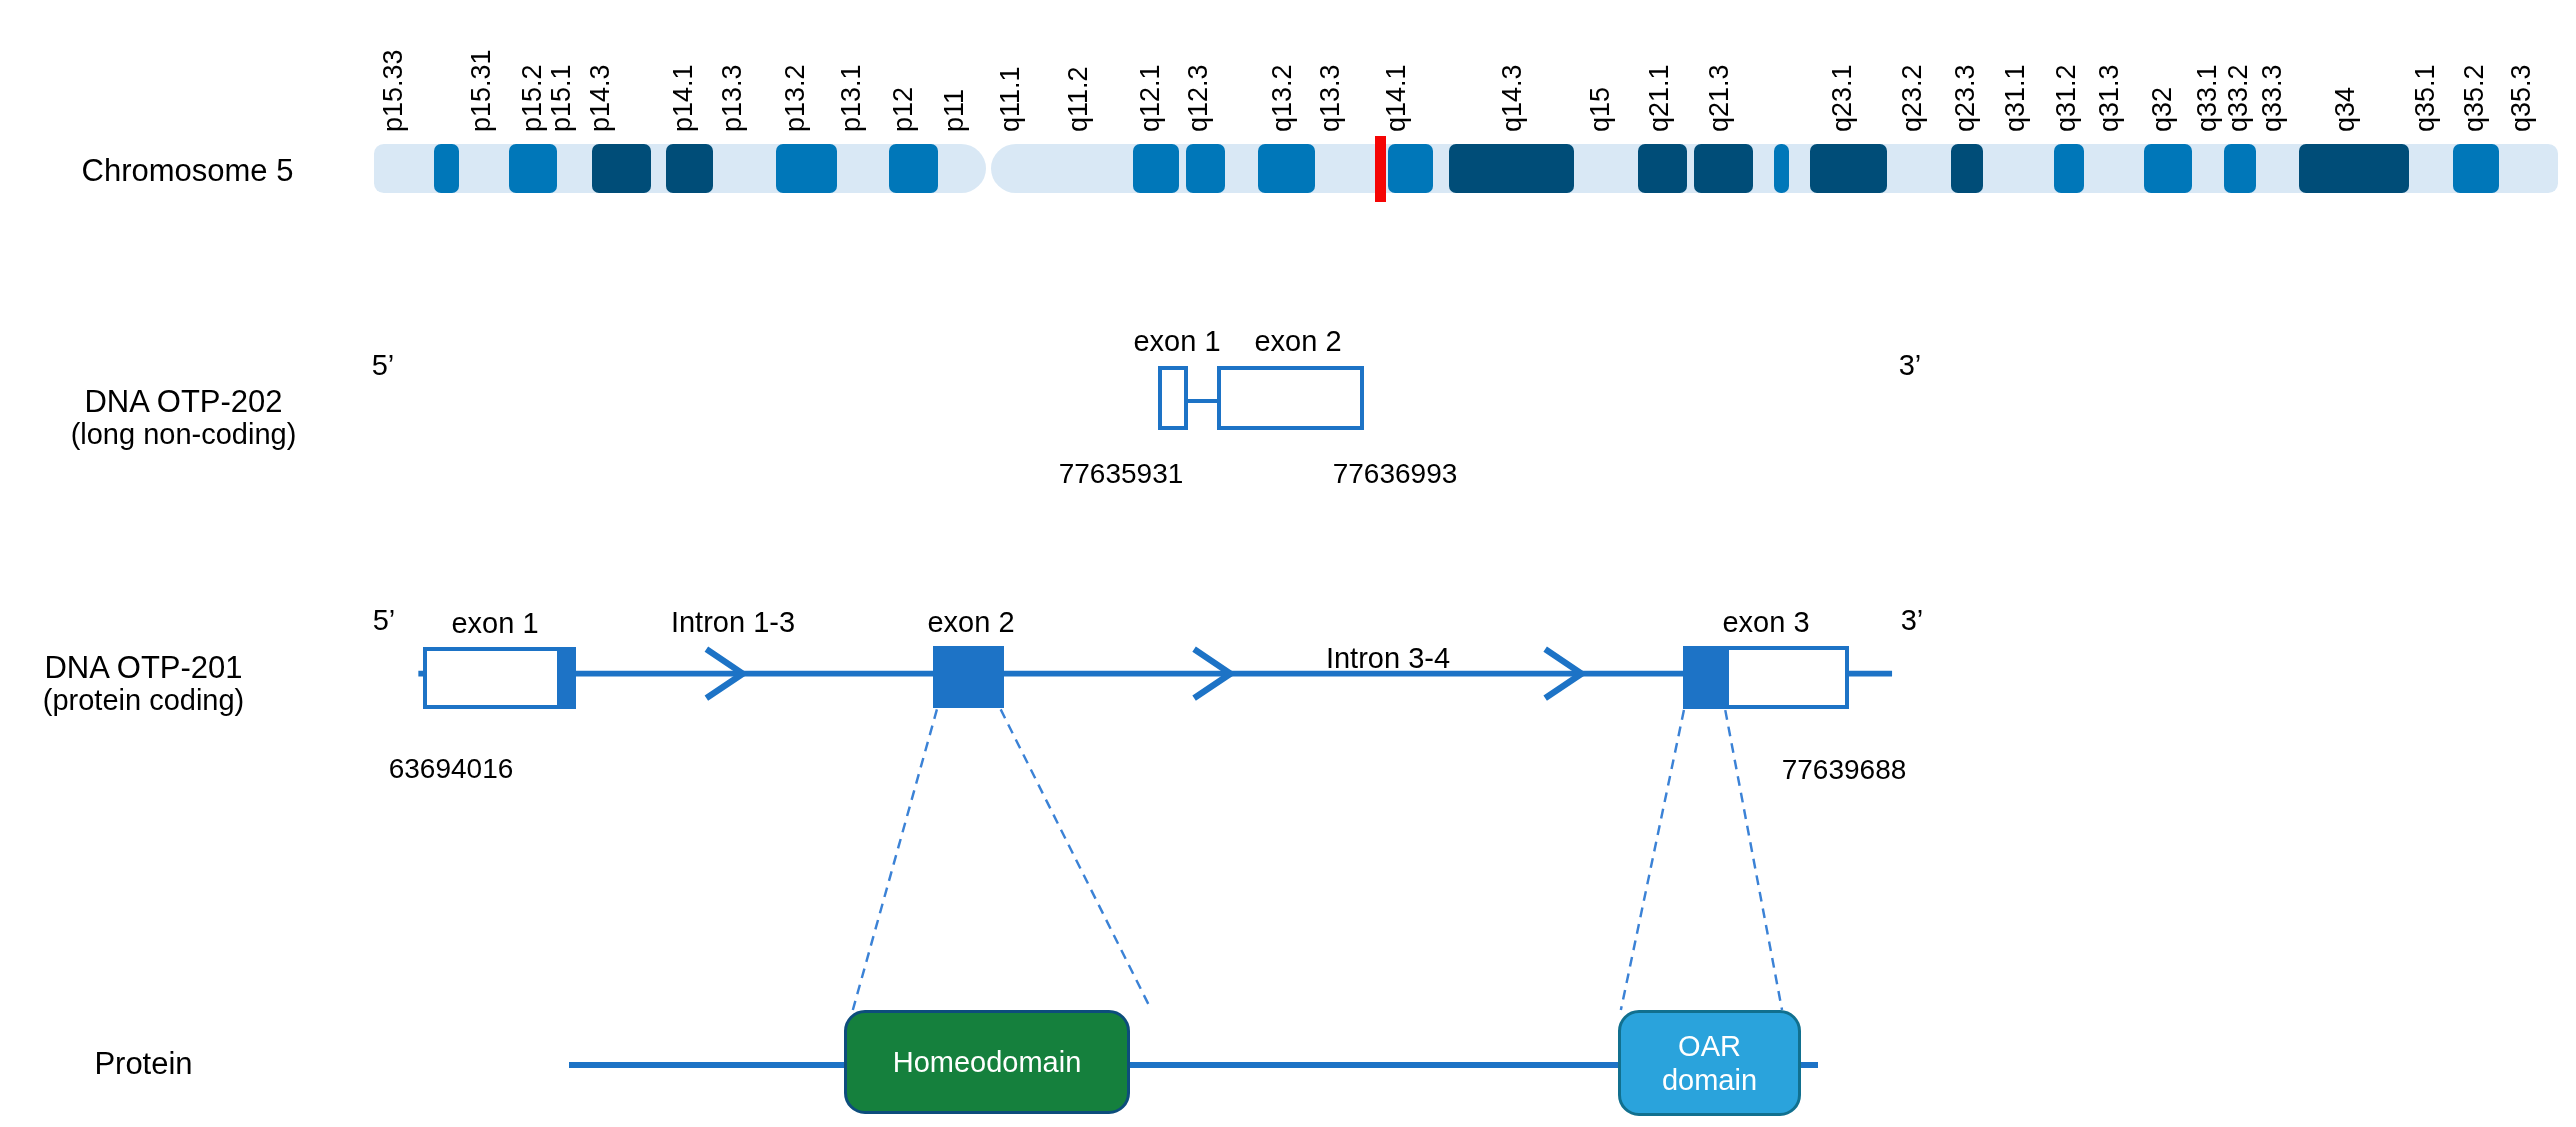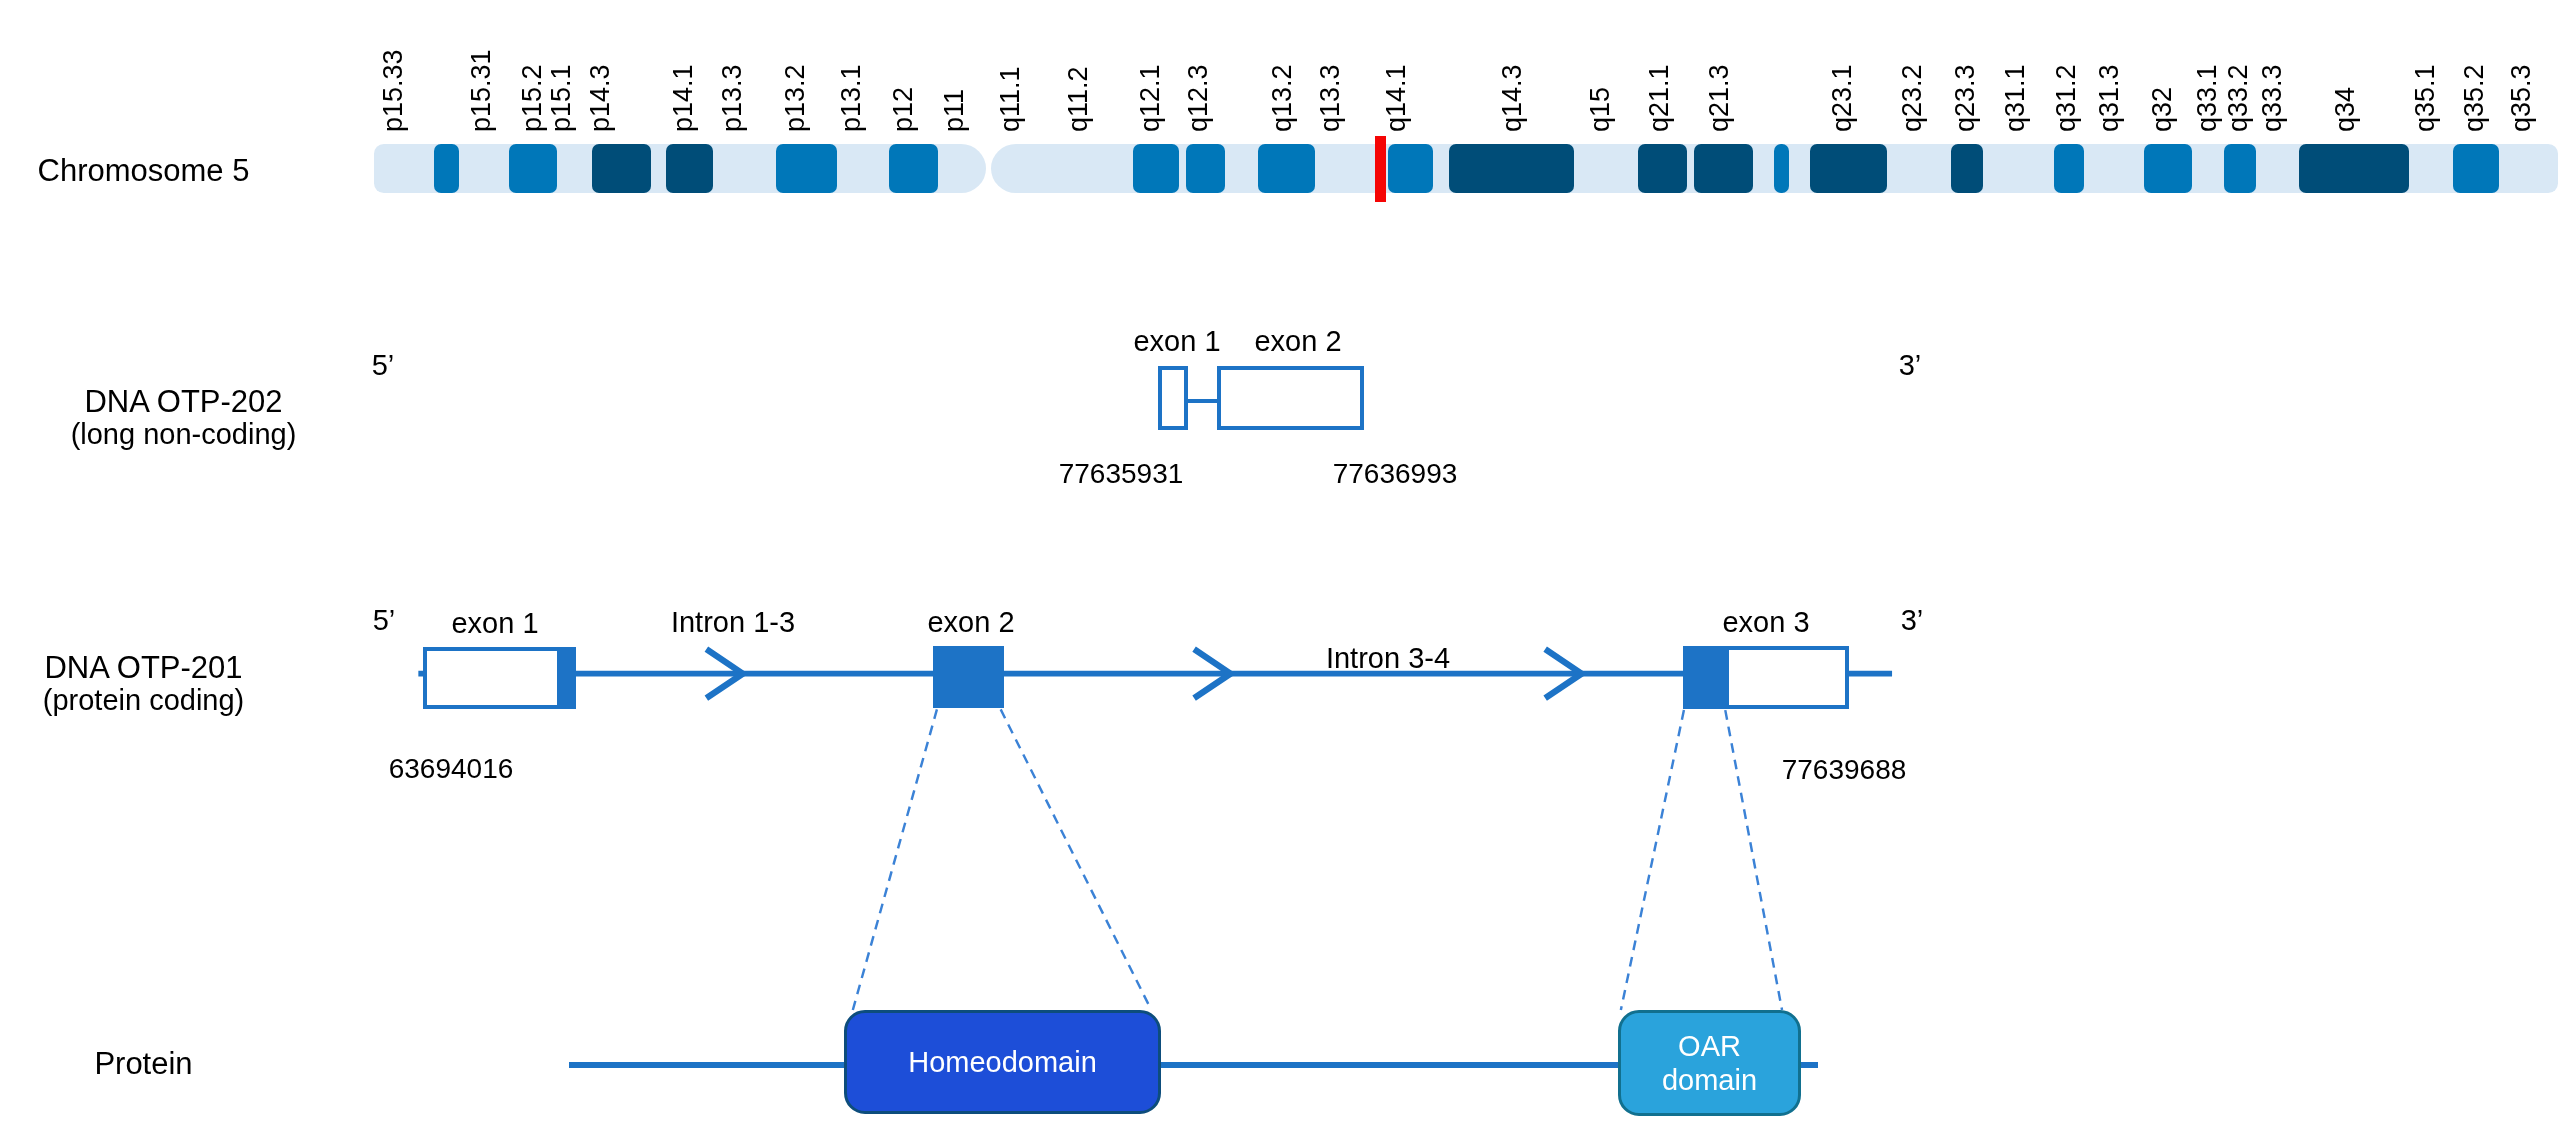--- a/index.html
+++ b/index.html
@@ -32,21 +32,21 @@
     display:flex;flex-direction:column;align-items:center;justify-content:center;
     color:#ffffff;font-size:29px;line-height:34px;text-align:center;
   }
   svg{position:absolute;left:0;top:0;}
 </style>
 </head>
 <body>
 
 <div id="fig">
 
-  <div class="rowlab" style="top:155px;">Chromosome 5</div>
+  <div class="rowlab" style="top:155px;padding-left:44px;">Chromosome 5</div>
 
   <div id="ideogram">
     <div id="ptrack" style="border-radius: 9.8px 25px 25px 9.8px / 9.8px 24.5px 24.5px 9.8px; left: 374px; width: 612px; background: rgb(217, 232, 245);"></div>
     <div id="qtrack" style="border-radius: 25px 9.8px 9.8px 25px / 24.5px 9.8px 9.8px 24.5px; left: 991px; width: 1567px; background: rgb(217, 232, 245);"></div>
 
   <div class="band" style="left: 434px; width: 25px; background: rgb(0, 119, 185);"></div>
       <div class="band" style="left: 509px; width: 48px; background: rgb(0, 119, 185);"></div>
       <div class="band" style="left: 592px; width: 59px; background: rgb(0, 77, 120);"></div>
       <div class="band" style="left: 666px; width: 47px; background: rgb(0, 77, 120);"></div>
       <div class="band" style="left: 776px; width: 61px; background: rgb(0, 119, 185);"></div>
@@ -158,21 +158,21 @@
   <div class="fbox" style="left:1683px;top:646px;width:43px;height:63px;background:#1d73c6;"></div>
   <div class="obox" style="left:1725px;top:646px;width:124px;height:63px;border:4.9px solid #1d73c6;"></div>
 
   <div class="num ctr" style="left:451px;top:769px;">63694016</div>
   <div class="num ctr" style="left:1844px;top:770px;">77639688</div>
 
   <div class="rowlab" style="top:1048px;">Protein</div>
 
   <div class="fbox" style="left:569px;top:1062px;width:1249px;height:5.6px;background:#1d73c6;"></div>
 
-  <div class="domain" style="left:844px;top:1010px;width:317px;height:104px;background:#1d4ed8;border:3.5px solid #0d4d7c;">
+  <div class="domain" style="left:844px;top:1010px;width:286px;height:104px;background:#15803d;border:3.5px solid #0d4d7c;">
     <div>Homeodomain</div>
   </div>
 
   <div class="domain" style="left:1618px;top:1010px;width:183px;height:106px;background:#2aa3dc;border:3.5px solid #11708f;">
     <div>OAR</div>
     <div>domain</div>
   </div>
 
 </div>
 

